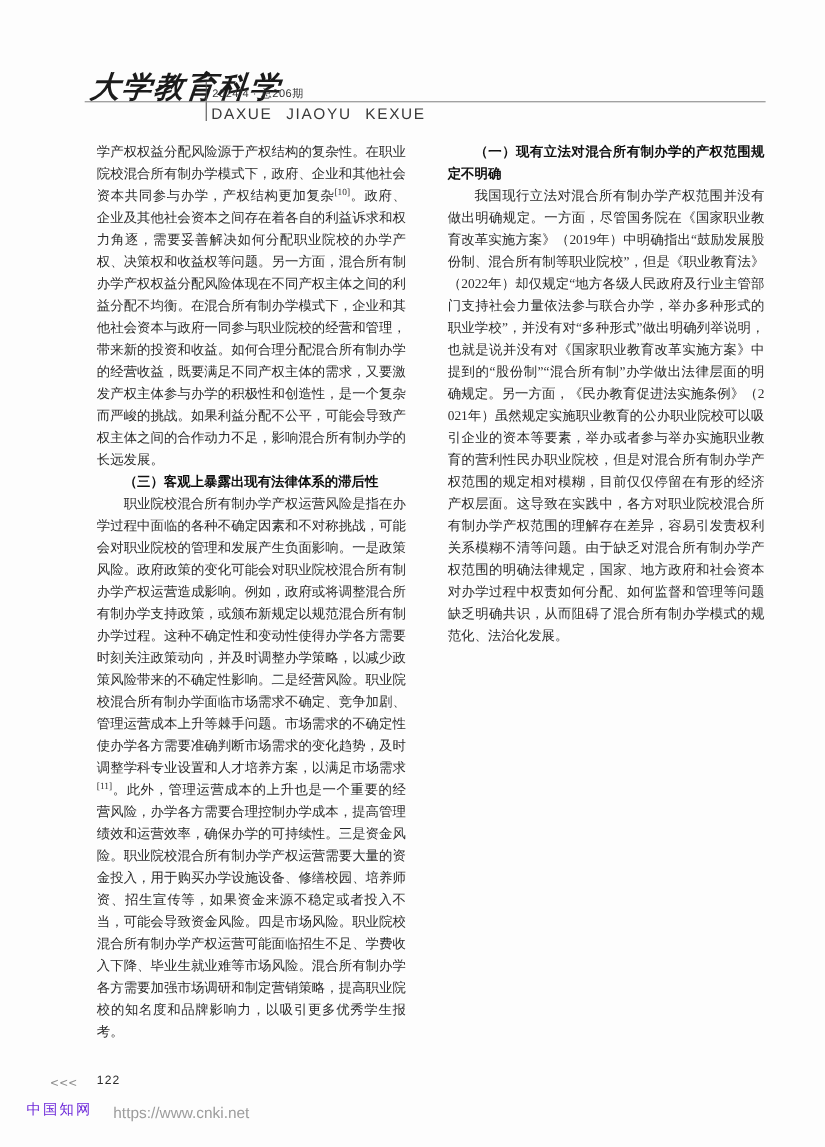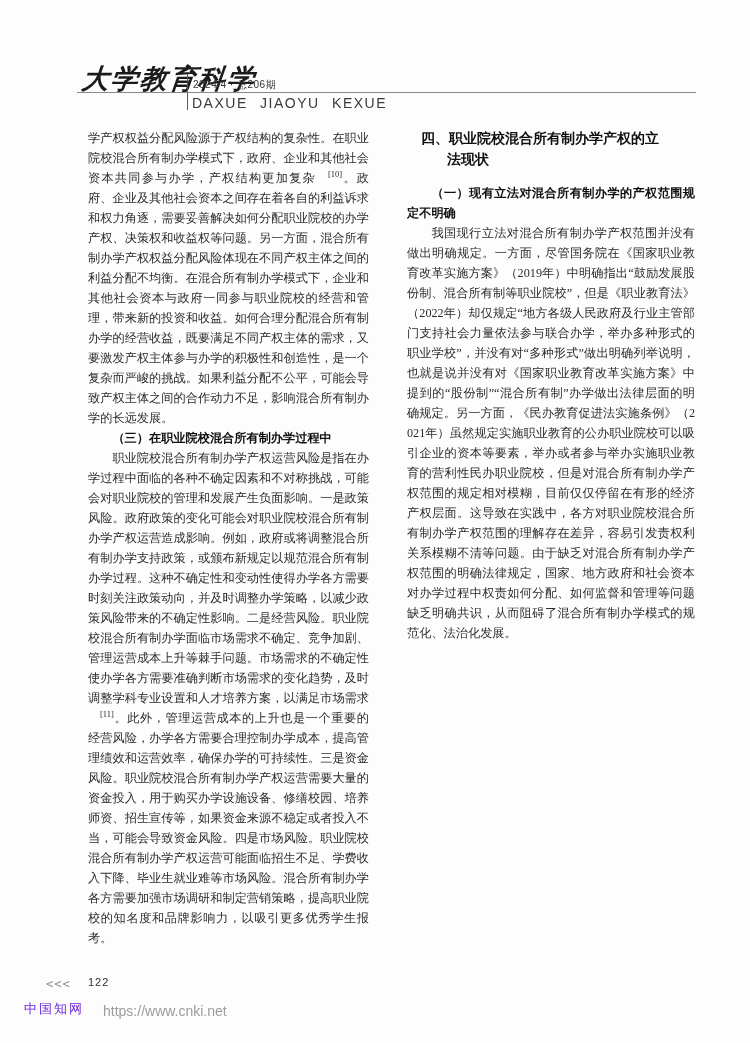--- a/index.html
+++ b/index.html
@@ -39,21 +39,21 @@
   .col-left  { left:88px;  width:281px; }
   .col-right { left:407px; width:288px; }
   .para { text-indent:2em; }
   .para.no-indent { text-indent:0; }
   .h3 { font-weight:bold; text-indent:2em; color:#101010; }
   .h2 {
     font-weight:bold; font-size:14px; line-height:21px; color:#101010;
     width:260px; padding-left:40px; text-indent:-26px;
     margin-bottom:13px; text-align:left; word-break:break-all;
   }
-  sup { font-size:8.5px; vertical-align:super; line-height:0;margin-left:12px; }
+  sup { font-size:8.5px; vertical-align:super; line-height:0; }
   
   .footer-arrows {
     position:absolute; left:46px; top:977px; font-size:12px; color:#8f8f8f;
     letter-spacing:1px; font-family:"DejaVu Sans Mono","Liberation Mono",monospace;
   }
   .footer-page {
     position:absolute; left:88px; top:976px; font-size:11px; font-weight:normal;
     color:#2b2b2b; letter-spacing:1px; font-family:"Liberation Sans","DejaVu Sans",sans-serif;
   }
   .wm-name {
@@ -70,26 +70,25 @@
 <div class="page">
 
   <div class="logo">大学教育科学</div>
   <div class="vrule"></div>
   <div class="issue">2024/4 · 总206期</div>
   <div class="hrule"></div>
   <div class="pinyin">DAXUE JIAOYU KEXUE</div>
 
   <div class="col col-left">
     <p class="para no-indent">学产权权益分配风险源于产权结构的复杂性。在职业院校混合所有制办学模式下，政府、企业和其他社会资本共同参与办学，产权结构更加复杂<sup>[10]</sup>。政府、企业及其他社会资本之间存在着各自的利益诉求和权力角逐，需要妥善解决如何分配职业院校的办学产权、决策权和收益权等问题。另一方面，混合所有制办学产权权益分配风险体现在不同产权主体之间的利益分配不均衡。在混合所有制办学模式下，企业和其他社会资本与政府一同参与职业院校的经营和管理，带来新的投资和收益。如何合理分配混合所有制办学的经营收益，既要满足不同产权主体的需求，又要激发产权主体参与办学的积极性和创造性，是一个复杂而严峻的挑战。如果利益分配不公平，可能会导致产权主体之间的合作动力不足，影响混合所有制办学的长远发展。</p>
-    <p class="h3">（三）在职业院校混合所有制办学过程中</p>
+    <p class="h3">（三）客观上暴露出现有法律体系的滞后性</p>
     <p class="para">职业院校混合所有制办学产权运营风险是指在办学过程中面临的各种不确定因素和不对称挑战，可能会对职业院校的管理和发展产生负面影响。一是政策风险。政府政策的变化可能会对职业院校混合所有制办学产权运营造成影响。例如，政府或将调整混合所有制办学支持政策，或颁布新规定以规范混合所有制办学过程。这种不确定性和变动性使得办学各方需要时刻关注政策动向，并及时调整办学策略，以减少政策风险带来的不确定性影响。二是经营风险。职业院校混合所有制办学面临市场需求不确定、竞争加剧、管理运营成本上升等棘手问题。市场需求的不确定性使办学各方需要准确判断市场需求的变化趋势，及时调整学科专业设置和人才培养方案，以满足市场需求<sup>[11]</sup>。此外，管理运营成本的上升也是一个重要的经营风险，办学各方需要合理控制办学成本，提高管理绩效和运营效率，确保办学的可持续性。三是资金风险。职业院校混合所有制办学产权运营需要大量的资金投入，用于购买办学设施设备、修缮校园、培养师资、招生宣传等，如果资金来源不稳定或者投入不当，可能会导致资金风险。四是市场风险。职业院校混合所有制办学产权运营可能面临招生不足、学费收入下降、毕业生就业难等市场风险。混合所有制办学各方需要加强市场调研和制定营销策略，提高职业院校的知名度和品牌影响力，以吸引更多优秀学生报考。</p>
   </div>
 
   <div class="col col-right">
-    <p class="h2">四、职业院校混合所有制办学产权的立法现状</p>
     <p class="h3">（一）现有立法对混合所有制办学的产权范围规定不明确</p>
     <p class="para">我国现行立法对混合所有制办学产权范围并没有做出明确规定。一方面，尽管国务院在《国家职业教育改革实施方案》（2019年）中明确指出“鼓励发展股份制、混合所有制等职业院校”，但是《职业教育法》（2022年）却仅规定“地方各级人民政府及行业主管部门支持社会力量依法参与联合办学，举办多种形式的职业学校”，并没有对“多种形式”做出明确列举说明，也就是说并没有对《国家职业教育改革实施方案》中提到的“股份制”“混合所有制”办学做出法律层面的明确规定。另一方面，《民办教育促进法实施条例》（2021年）虽然规定实施职业教育的公办职业院校可以吸引企业的资本等要素，举办或者参与举办实施职业教育的营利性民办职业院校，但是对混合所有制办学产权范围的规定相对模糊，目前仅仅停留在有形的经济产权层面。这导致在实践中，各方对职业院校混合所有制办学产权范围的理解存在差异，容易引发责权利关系模糊不清等问题。由于缺乏对混合所有制办学产权范围的明确法律规定，国家、地方政府和社会资本对办学过程中权责如何分配、如何监督和管理等问题缺乏明确共识，从而阻碍了混合所有制办学模式的规范化、法治化发展。</p>
   </div>
 
   <div class="footer-arrows">&lt;&lt;&lt;</div>
   <div class="footer-page">122</div>
   <div class="wm-name">中国知网</div>
   <div class="wm-url">https://www.cnki.net</div>
 
 </div>

